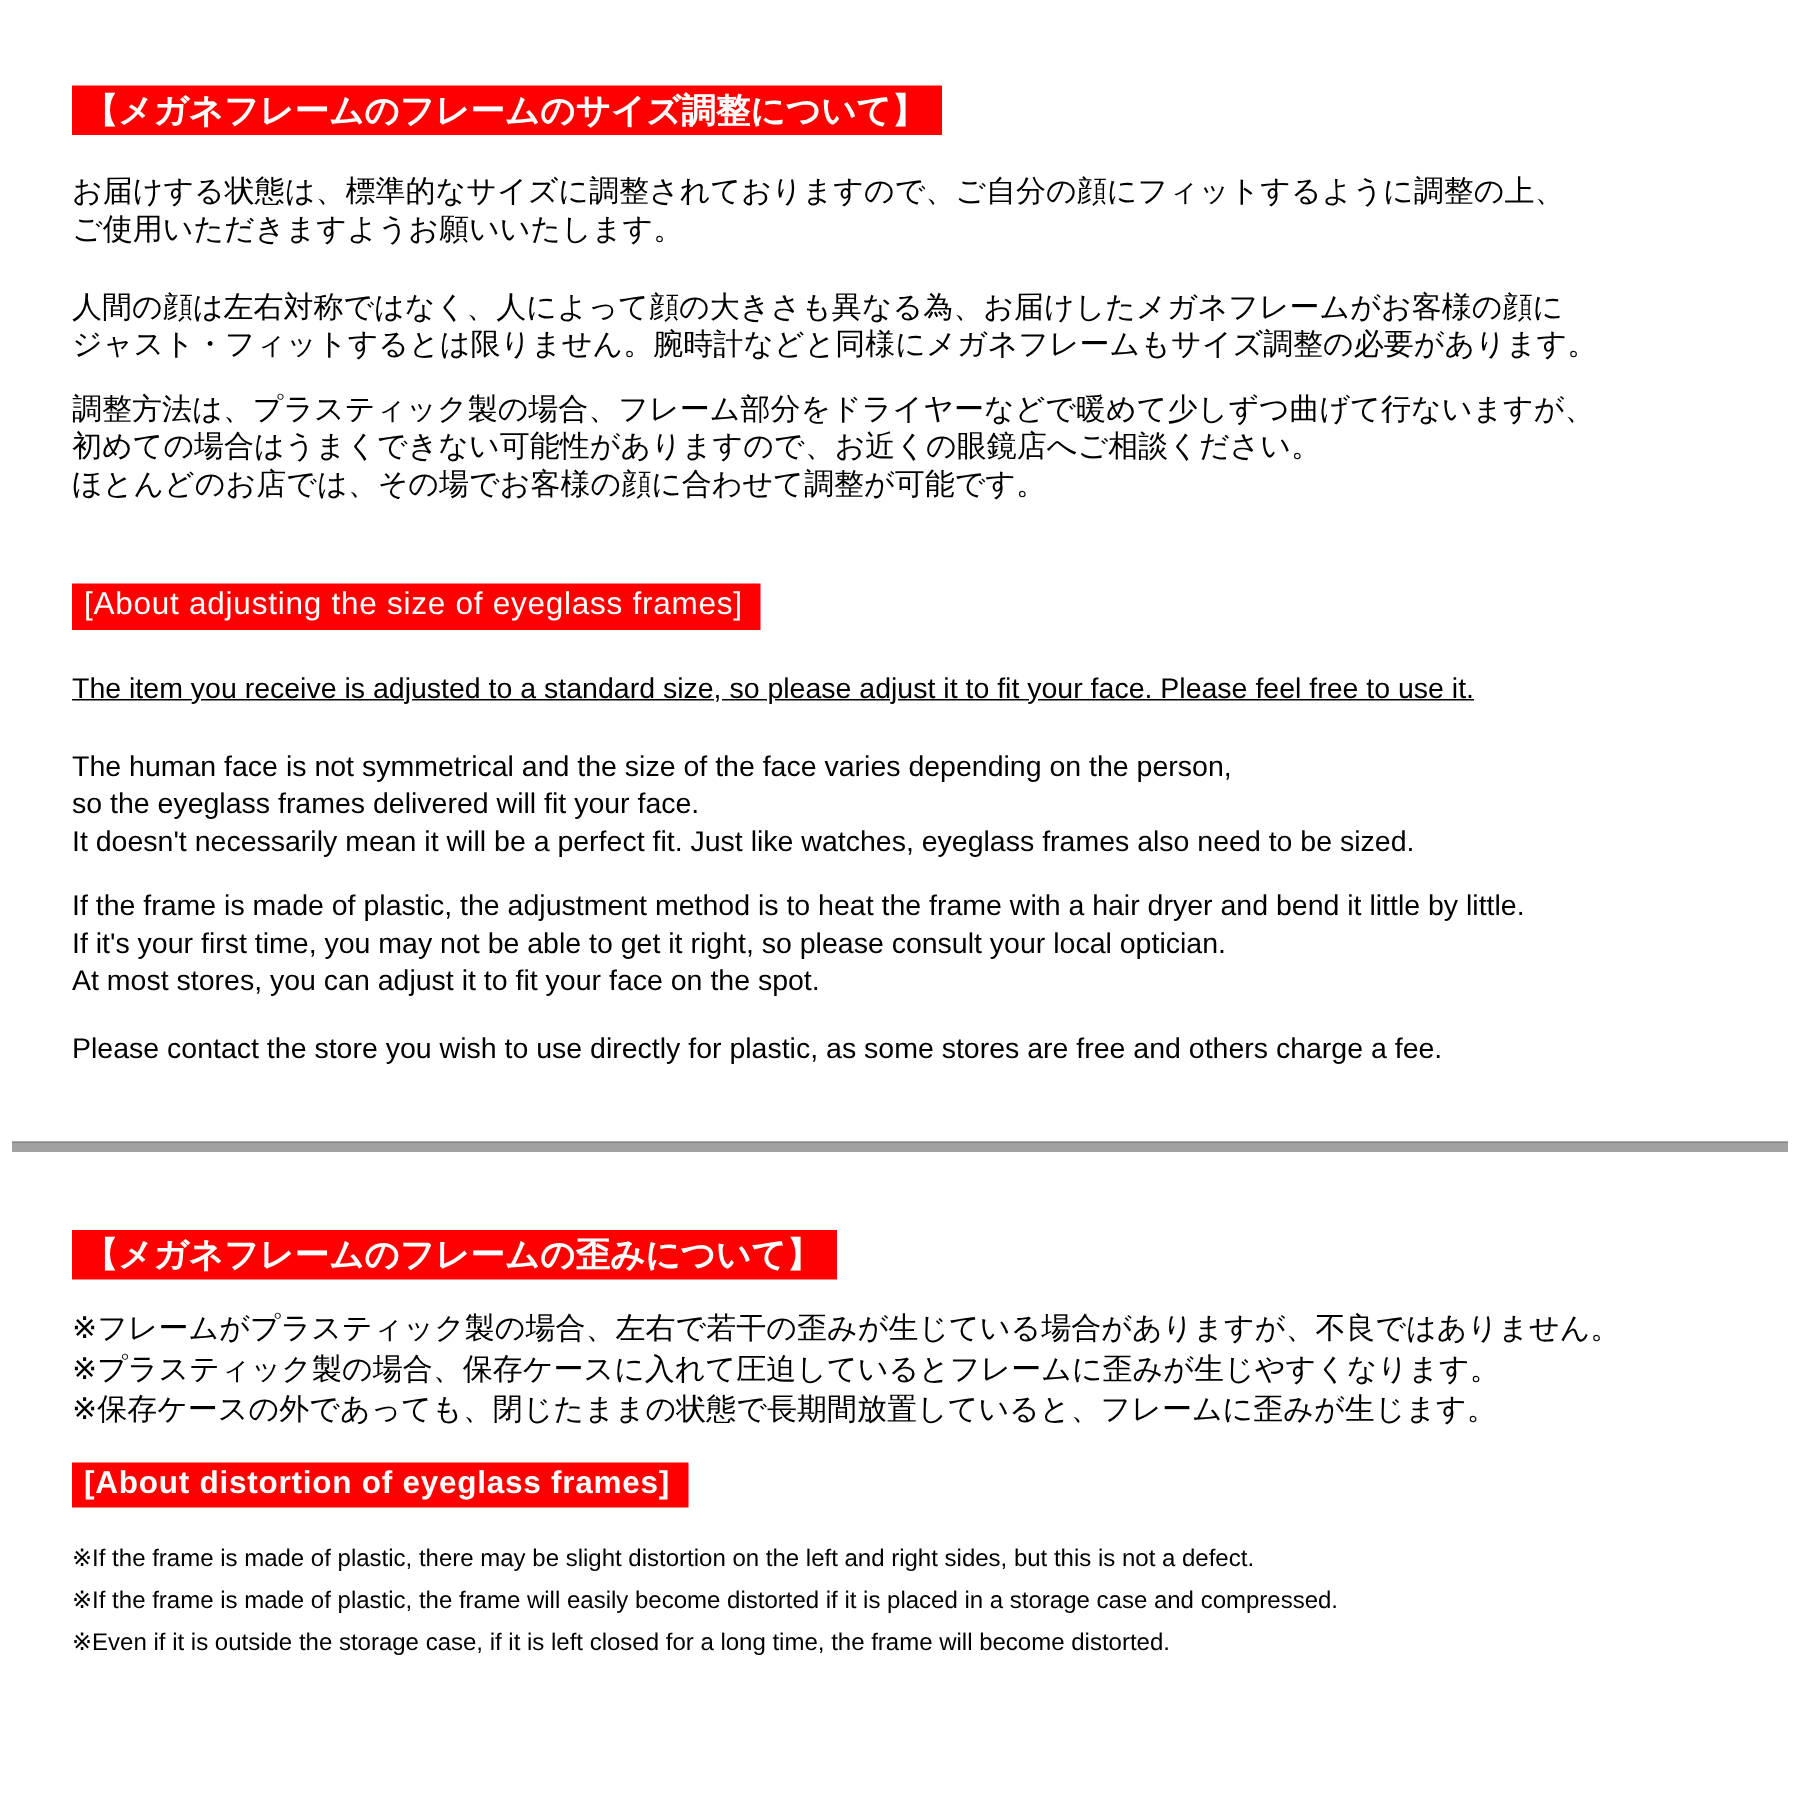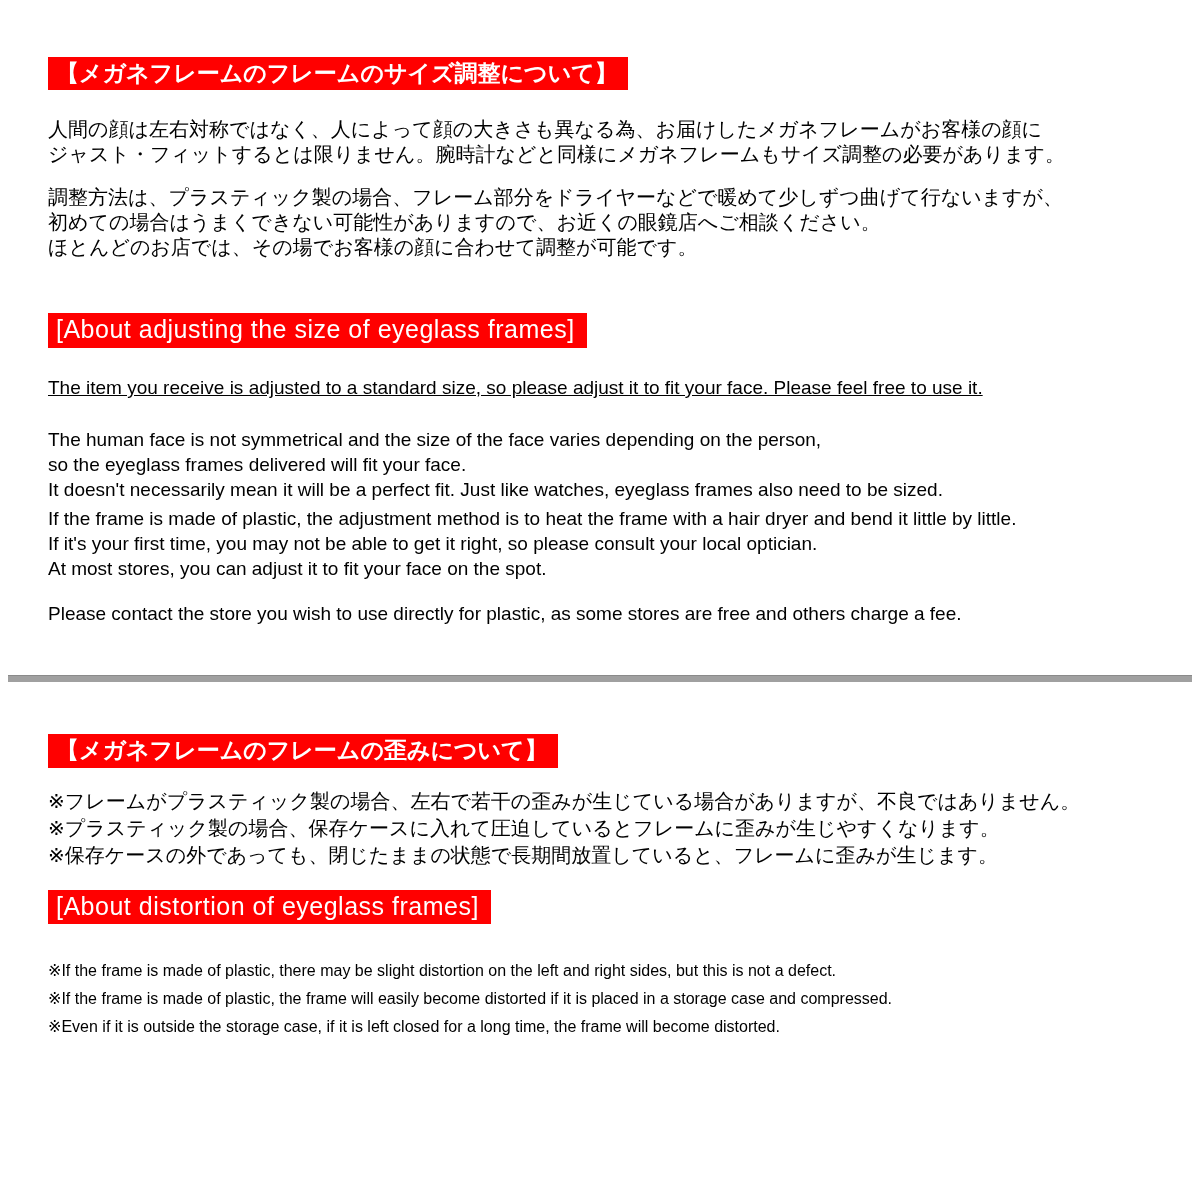--- a/index.html
+++ b/index.html
@@ -26,21 +26,21 @@
     color: #ffffff;
     line-height: 1.15;
     white-space: nowrap;
   }
   .banner-jp {
     font-size: 23px;
     font-weight: bold;
     padding: 3px 10px 4px 8px;
   }
   .banner-en {
-    font-size: 25px;
+    font-size: 21px;
     font-weight: normal;
     letter-spacing: 0.5px;
     padding: 2px 12px 4px 8px;
   }
   .para {
     margin: 0;
     white-space: pre-line;
   }
   .jp-body {
     font-size: 20px;
@@ -60,42 +60,44 @@
   }
   
   #banner-size-jp   { margin: 57px 0 0 0; }
   #jp-size-p0       { margin-top: 26px; }
   #jp-size-p1       { margin-top: 27px; }
   #jp-size-p2       { margin-top: 18px; }
   #jp-size-p3       { margin-top: 20px; }
   #banner-size-en   { margin: 53px 0 0 0; }
   #en-size-p0       { margin-top: 27px; text-decoration: underline; }
   #en-size-p1       { margin-top: 27px; }
-  #en-size-p2       { margin-top: 4px; }
+  #en-size-p2       { margin-top: 18px; }
   #en-size-p3       { margin-top: 20px; }
   .divider {
     height: 6px;
     background: #a0a0a0;
     border-top: 1px solid #8a8a8a;
     margin: 49px 8px 0 8px;
   }
   #banner-dist-jp   { margin: 52px 0 0 0; }
   #jp-dist-notes    { margin-top: 20px; }
-  #banner-dist-en   { margin: 21px 0 12px 0; }
+  #banner-dist-en   { margin: 21px 0 0 0; font-weight: bold; }
   #en-dist-notes    { margin-top: 21px; }
 </style>
 </head>
 <body>
 
 <div class="page">
 
   <div class="pad">
 
     <h2 id="banner-size-jp" class="banner banner-jp">【メガネフレームのフレームのサイズ調整について】</h2>
 
+    <p id="jp-size-p0" class="para jp-body">お届けする状態は、標準的なサイズに調整されておりますので、ご自分の顔にフィットするように調整の上、
+ご使用いただきますようお願いいたします。</p>
 
     <p id="jp-size-p1" class="para jp-body">人間の顔は左右対称ではなく、人によって顔の大きさも異なる為、お届けしたメガネフレームがお客様の顔に
 ジャスト・フィットするとは限りません。腕時計などと同様にメガネフレームもサイズ調整の必要があります。</p>
 
     <p id="jp-size-p2" class="para jp-body">調整方法は、プラスティック製の場合、フレーム部分をドライヤーなどで暖めて少しずつ曲げて行ないますが、
 初めての場合はうまくできない可能性がありますので、お近くの眼鏡店へご相談ください。
 ほとんどのお店では、その場でお客様の顔に合わせて調整が可能です。</p>
 
 
     <h2 id="banner-size-en" class="banner banner-en">[About adjusting the size of eyeglass frames]</h2>

